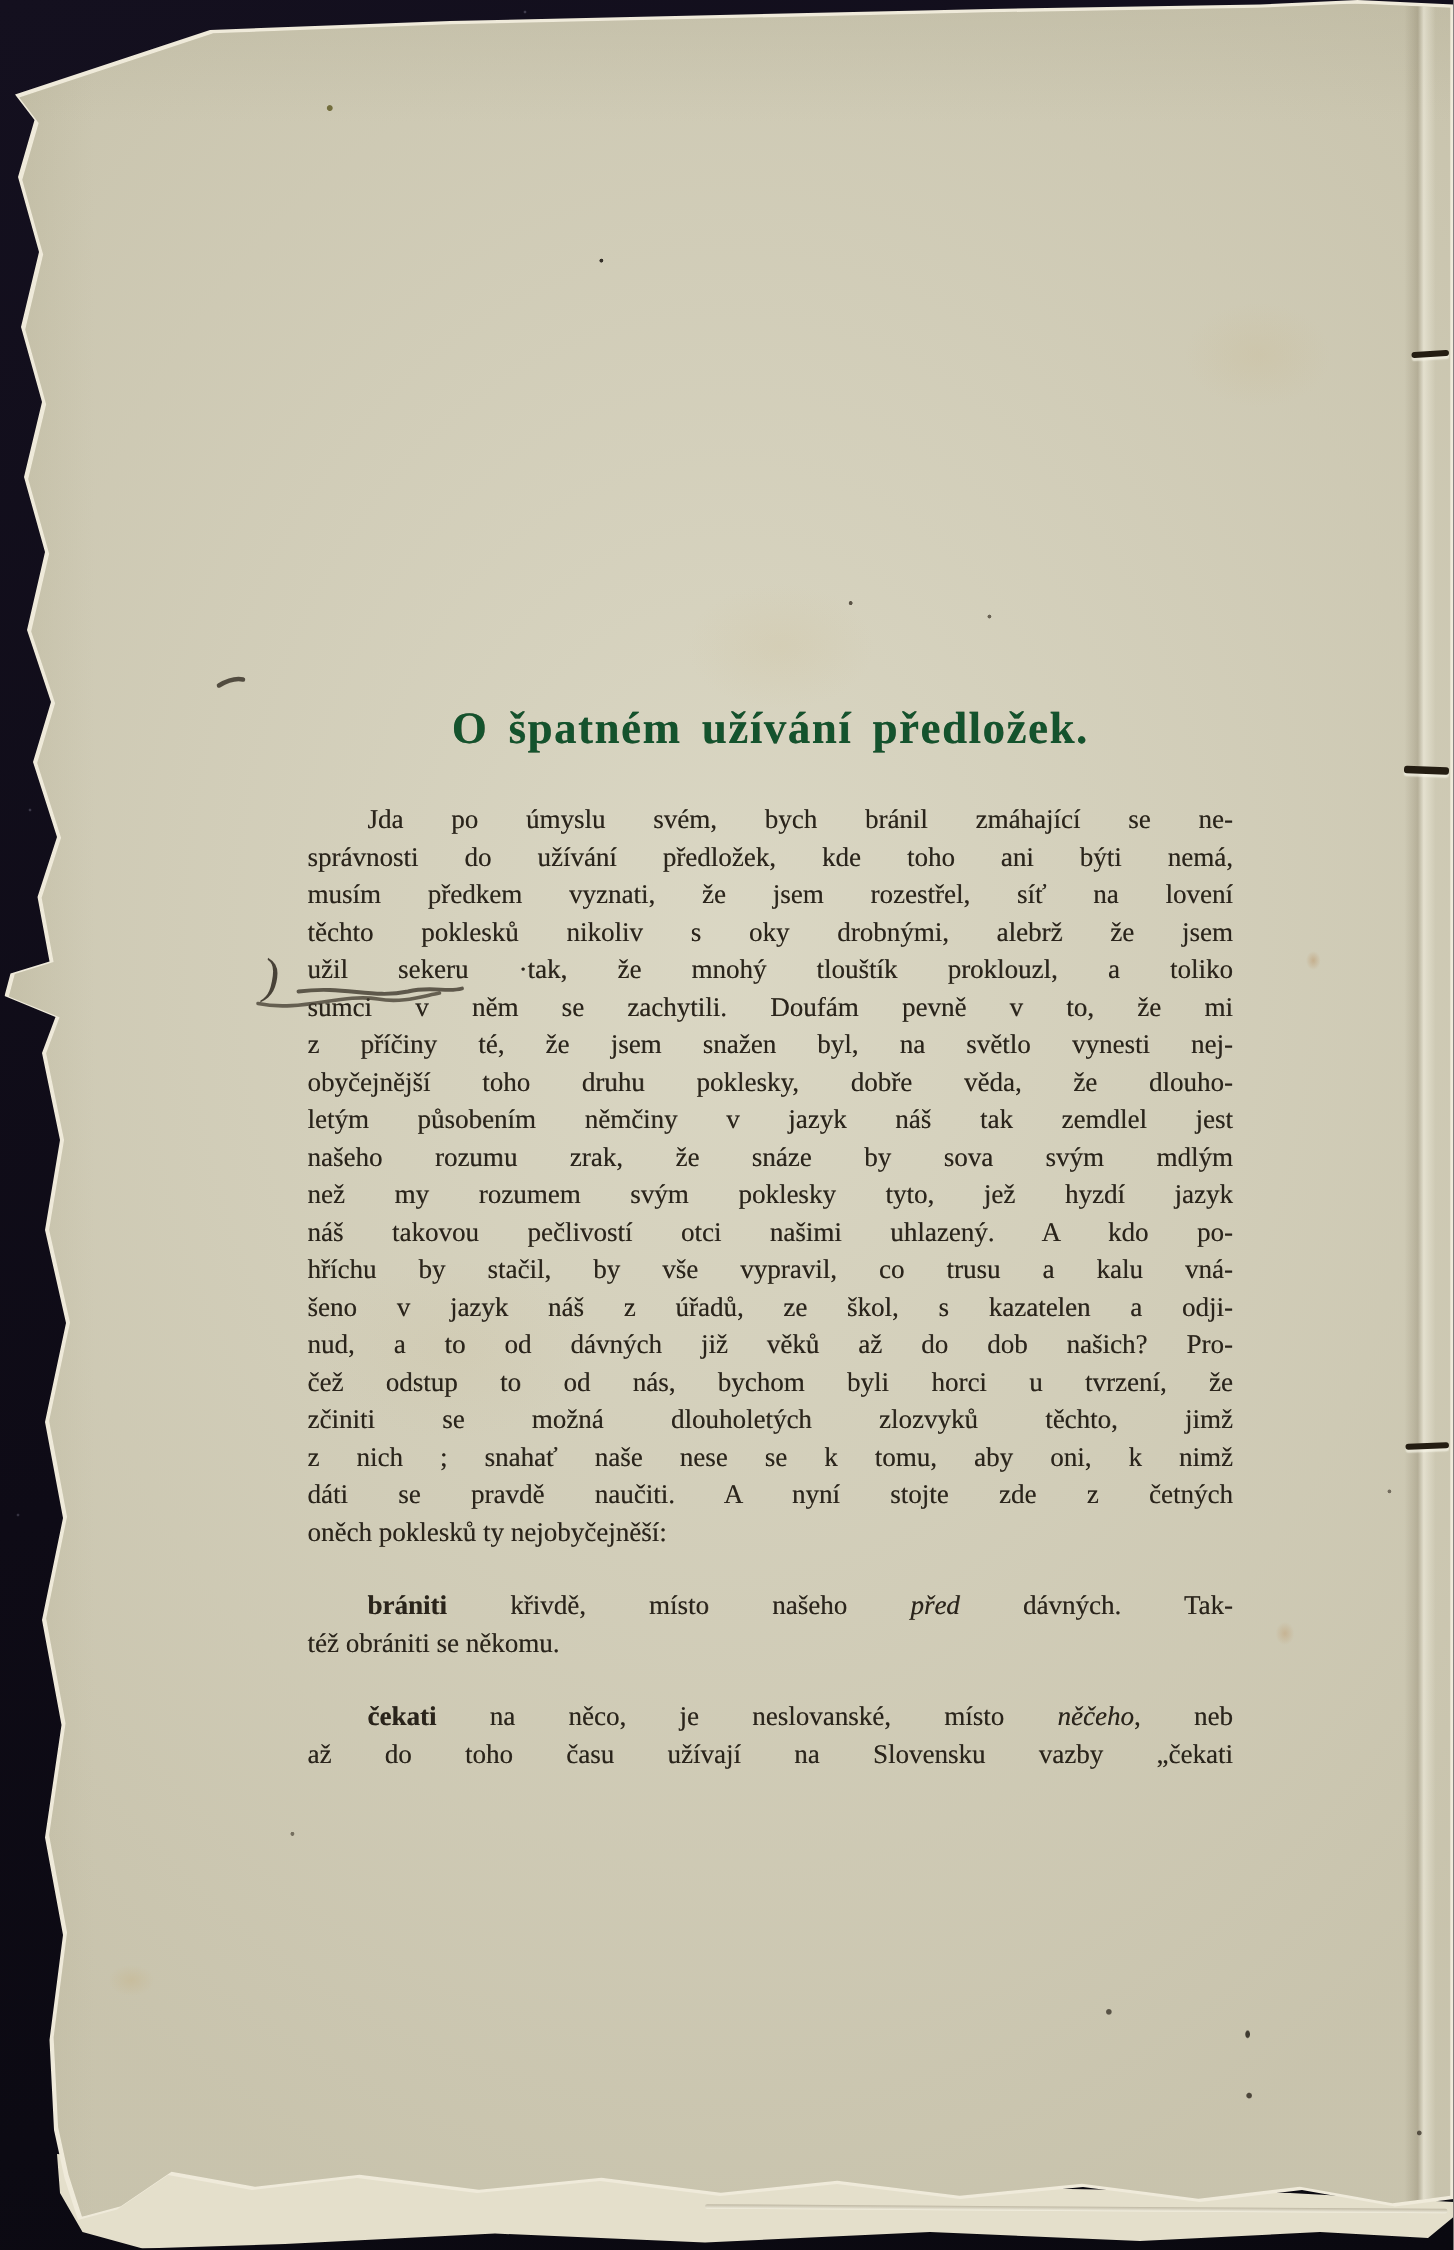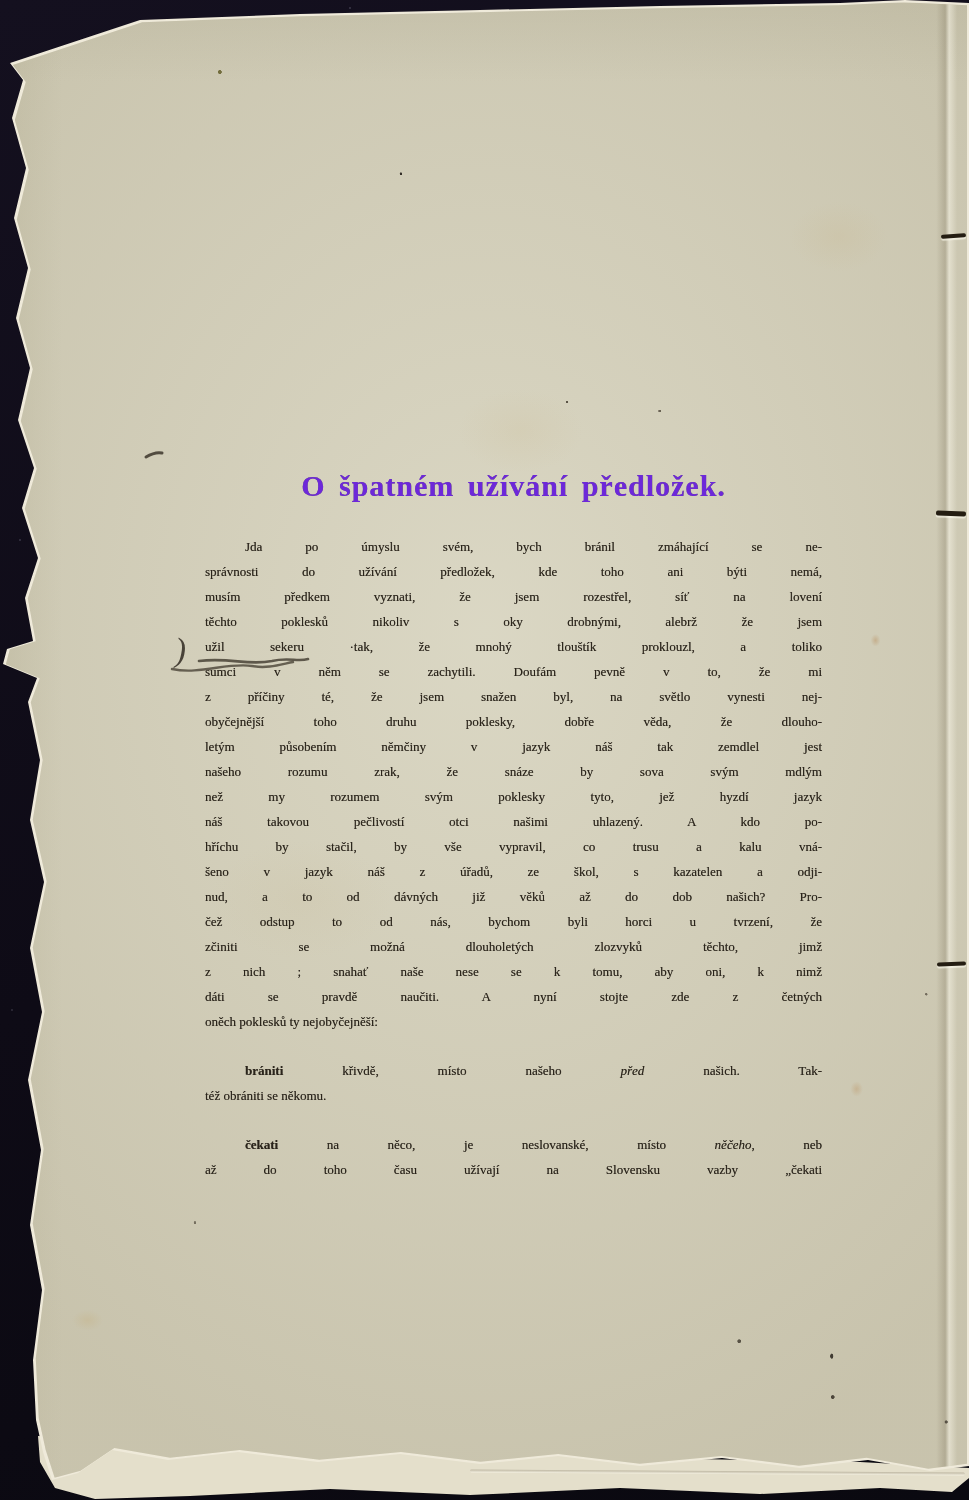--- a/index.html
+++ b/index.html
@@ -53,22 +53,22 @@
     transform:rotate(0.35deg);border-radius:2px;}
   .stitch{position:absolute;z-index:7;background:#241d12;border-radius:2px;
     box-shadow:0 2px 1px rgba(252,250,238,.65);}
   .stitch.s1{left:941px;top:234px;width:25px;height:4px;transform:rotate(-4deg);}
   .stitch.s2{left:936px;top:511px;width:30px;height:5px;transform:rotate(2deg);}
   .stitch.s3{left:937px;top:962px;width:29px;height:4px;transform:rotate(-2deg);}
   .marks-svg{position:absolute;inset:0;z-index:8;pointer-events:none;}
   .text-block{position:absolute;left:205px;top:468px;width:617px;z-index:6;
     color:#2a241b;text-shadow:0.2px 0.2px 0.4px rgba(42,36,27,.55);}
   .doc-title{margin:0 0 30px 0;font-size:30px;line-height:36px;font-weight:bold;
-    text-align:center;letter-spacing:1px;word-spacing:5px;color:#6d28d9;}
-  .para{font-size:13px;line-height:25px;}
+    text-align:center;letter-spacing:1px;word-spacing:5px;color:#14532d;}
+  .para{font-size:18px;line-height:25px;}
   .line{text-align:justify;text-align-last:justify;}
   .line.flush{text-align-last:left;}
   .line.indent{text-indent:40px;}
   .entry{margin-top:24px;}
   .entry+.entry{margin-top:24px;}
   .bf{font-weight:bold;}
   .it{font-style:italic;}
 </style>
 </head>
 <body>
@@ -112,21 +112,21 @@
     <div class="line">šeno v jazyk náš z úřadů, ze škol, s kazatelen a odji-</div>
     <div class="line">nud, a to od dávných již věků až do dob našich? Pro-</div>
     <div class="line">čež odstup to od nás, bychom byli horci u tvrzení, že</div>
     <div class="line">zčiniti se možná dlouholetých zlozvyků těchto, jimž</div>
     <div class="line">z nich ; snahať naše nese se k tomu, aby oni, k nimž</div>
     <div class="line">dáti se pravdě naučiti. A nyní stojte zde z četných</div>
     <div class="line flush">oněch poklesků ty nejobyčejněší:</div>
   </div>
 
   <div class="para entry">
-    <div class="line indent"><span class="bf">brániti</span> <span>křivdě, místo našeho</span> <span class="it">před</span> <span>našich.  Tak-</span></div>
+    <div class="line indent"><span class="bf">brániti</span> <span>křivdě, místo našeho</span> <span class="it">před</span> <span>dávných.  Tak-</span></div>
     <div class="line flush">též obrániti se někomu.</div>
   </div>
 
   <div class="para entry">
     <div class="line indent"><span class="bf">čekati</span> <span>na něco, je neslovanské, místo</span> <span class="it">něčeho</span><span>, neb</span></div>
     <div class="line">až do toho času užívají na Slovensku vazby „čekati</div>
   </div>
 </div>
 
 </body></html>

